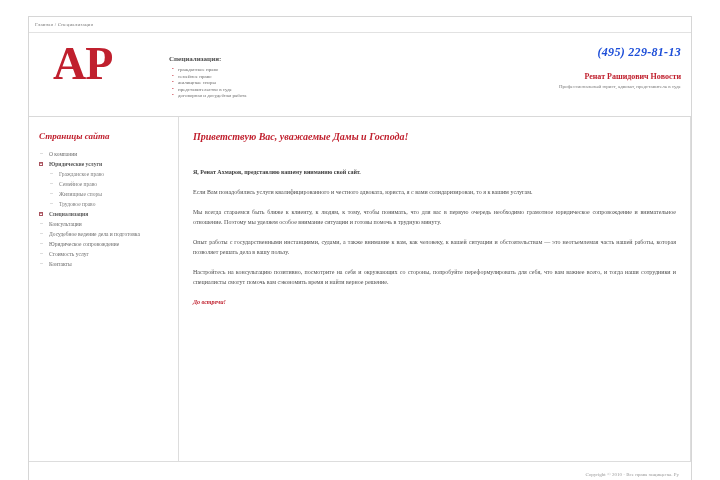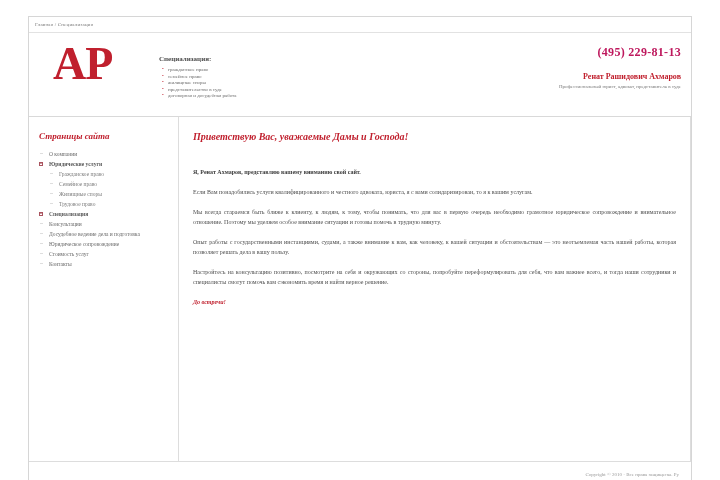--- a/index.html
+++ b/index.html
@@ -66,20 +66,21 @@
     font-family: "Liberation Serif", serif;
     font-size: 46px;
     line-height: 46px;
     font-weight: bold;
     color: #c0202e;
     letter-spacing: -1px;
   }
   .services {
     flex: 1;
     padding-top: 14px;
+    margin-left: 10px;
   }
   .services-title {
     font-size: 7px;
     font-weight: bold;
     color: #4a4a4a;
     margin-bottom: 4px;
   }
   .services ul {
     margin: 0;
     padding: 0 0 0 9px;
@@ -100,22 +101,23 @@
     font-size: 5px;
   }
   .header-right {
     width: 210px;
     text-align: right;
     padding-top: 4px;
   }
   .phone {
     font-size: 12px;
     font-weight: bold;
-    color: #be185d;
+    color: #1d4ed8;
     letter-spacing: .3px;
+    font-style: italic;
   }
   .owner-name {
     margin-top: 12px;
     font-size: 8px;
     font-weight: bold;
     color: #c0202e;
   }
   .owner-role {
     margin-top: 3px;
     font-size: 5px;
@@ -278,21 +280,21 @@
         <ul>
           <li>гражданское право</li>
           <li>семейное право</li>
           <li>жилищные споры</li>
           <li>представительство в суде</li>
           <li>договорная и досудебная работа</li>
         </ul>
       </div>
       <div class="header-right">
         <div class="phone">(495) 229-81-13</div>
-        <div class="owner-name">Ренат Рашидович Ахмаров</div>
+        <div class="owner-name">Ренат Рашидович Новости</div>
         <div class="owner-role">Профессиональный юрист, адвокат, представитель в суде</div>
       </div>
     </div>
 
     <div class="content">
 
       <div class="col-left">
         <div class="side-title">Страницы сайта</div>
         <ul class="nav">
           <li class="dash">О компании</li>

